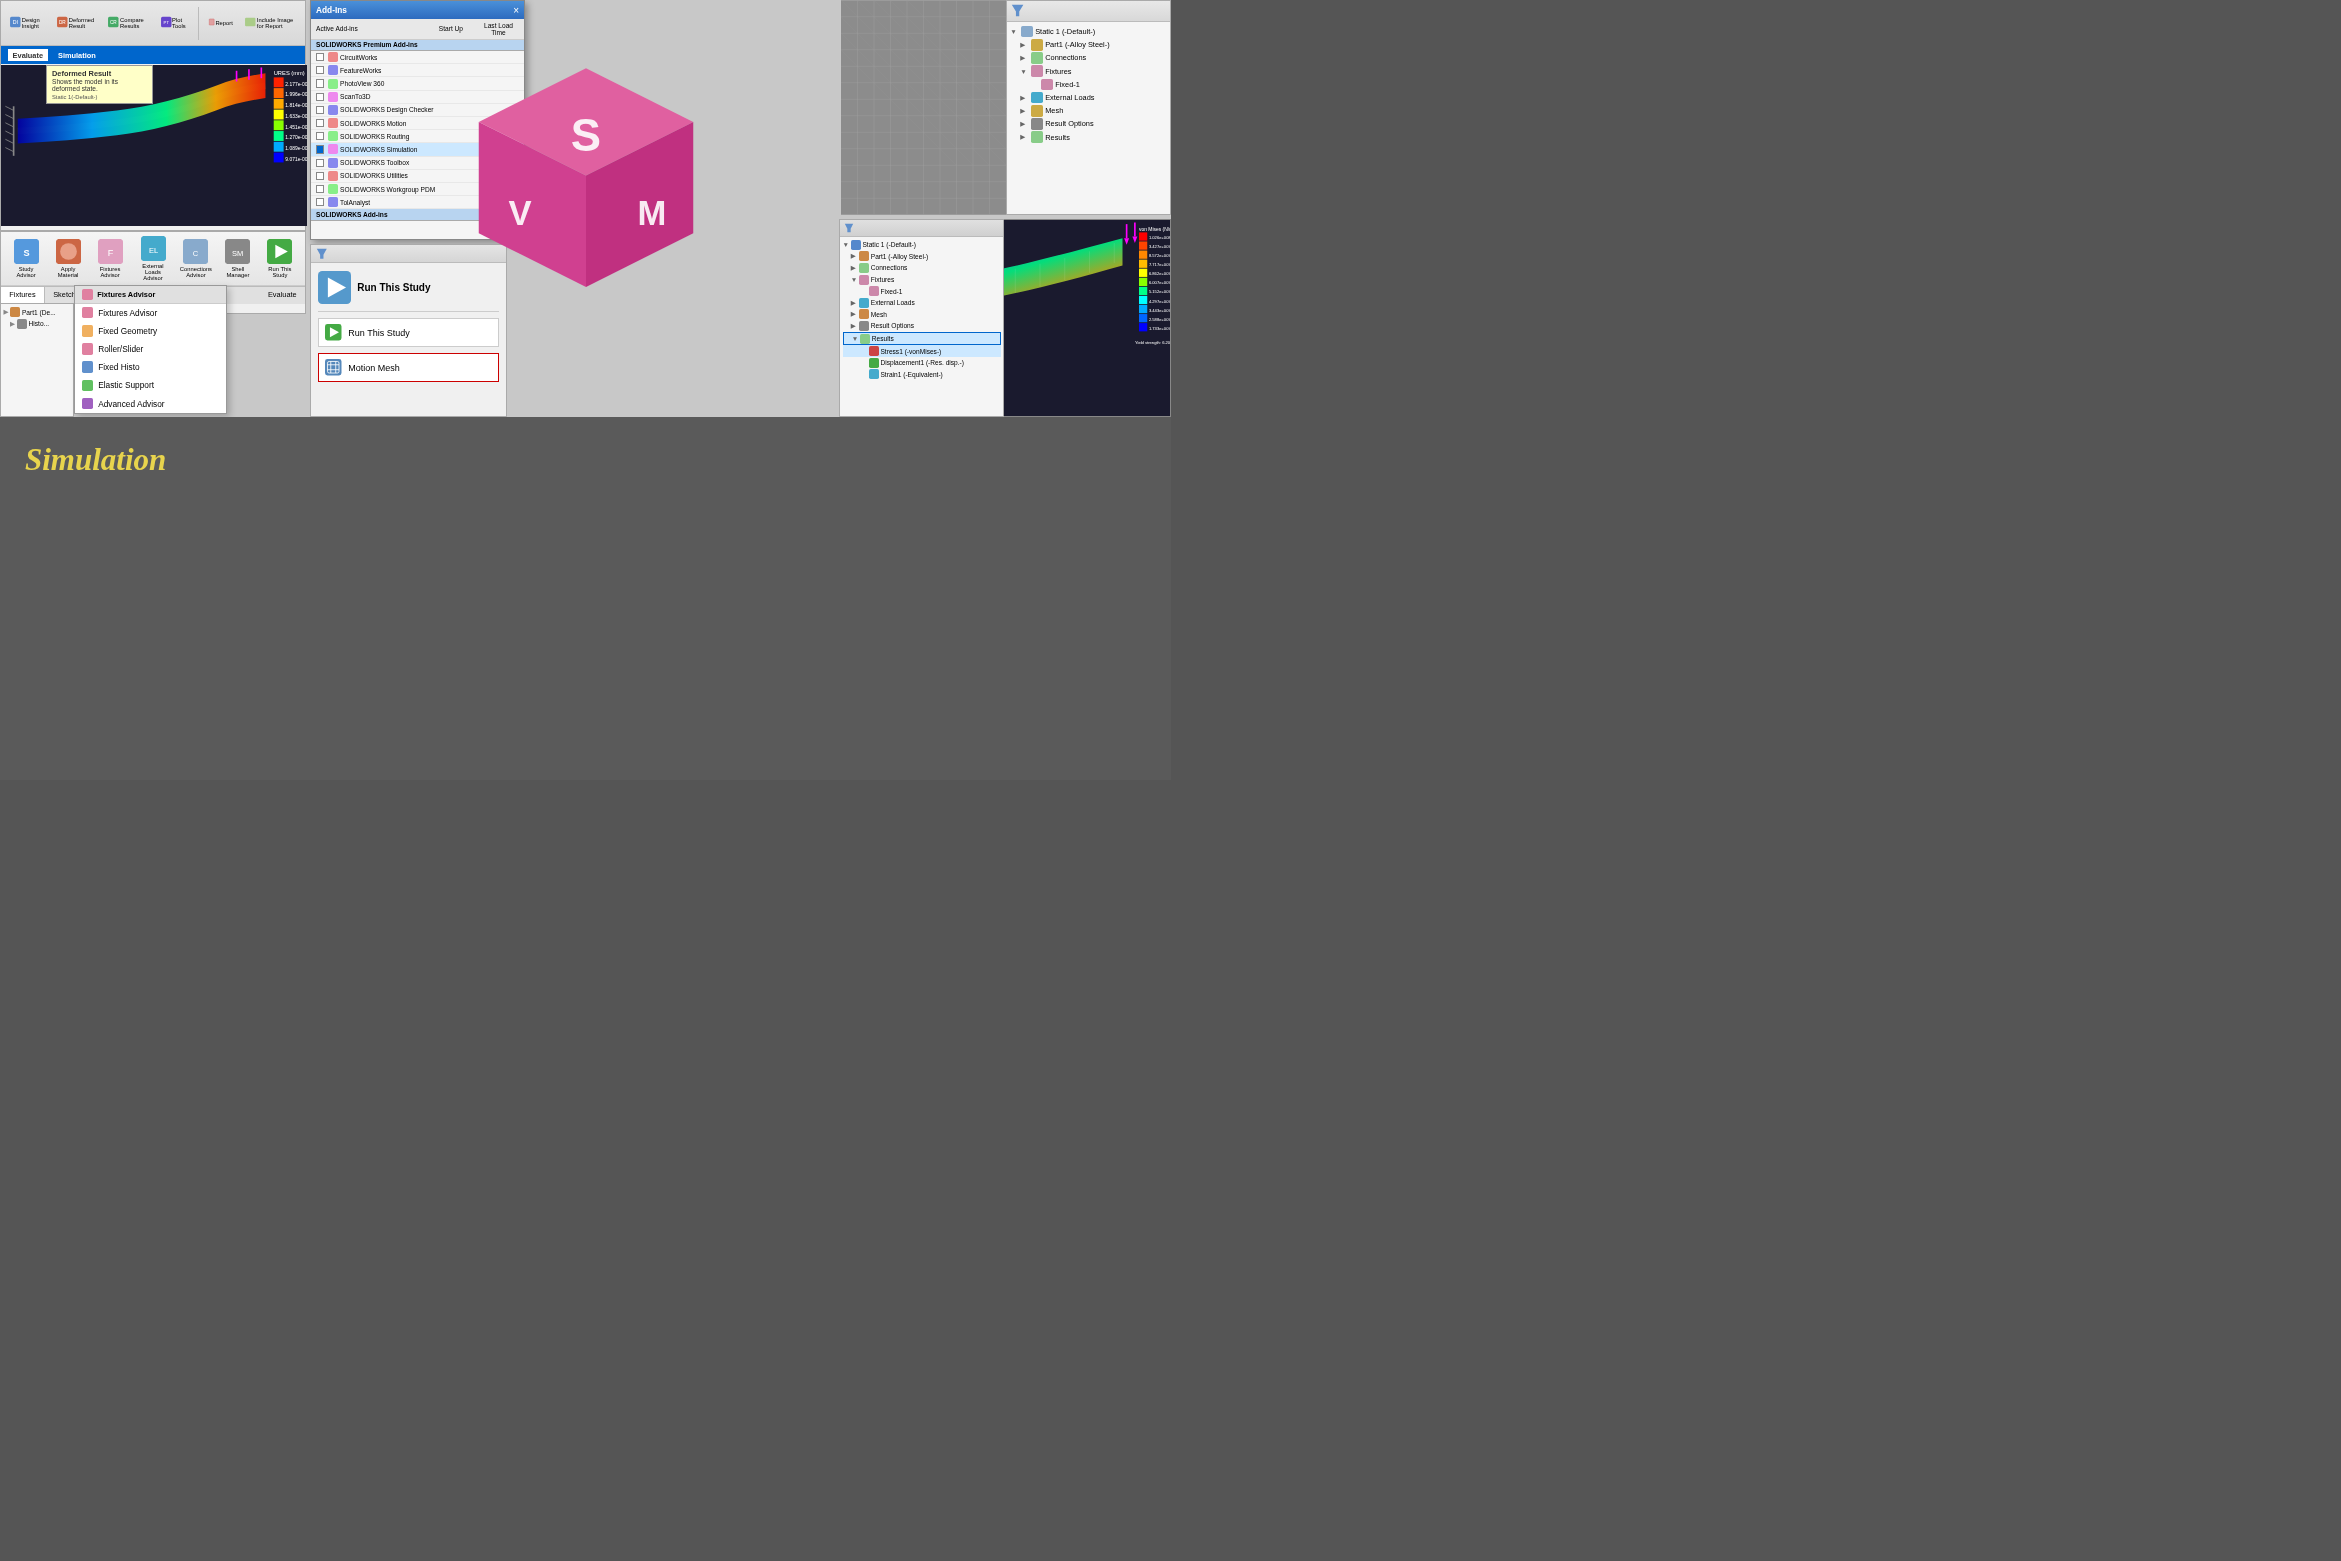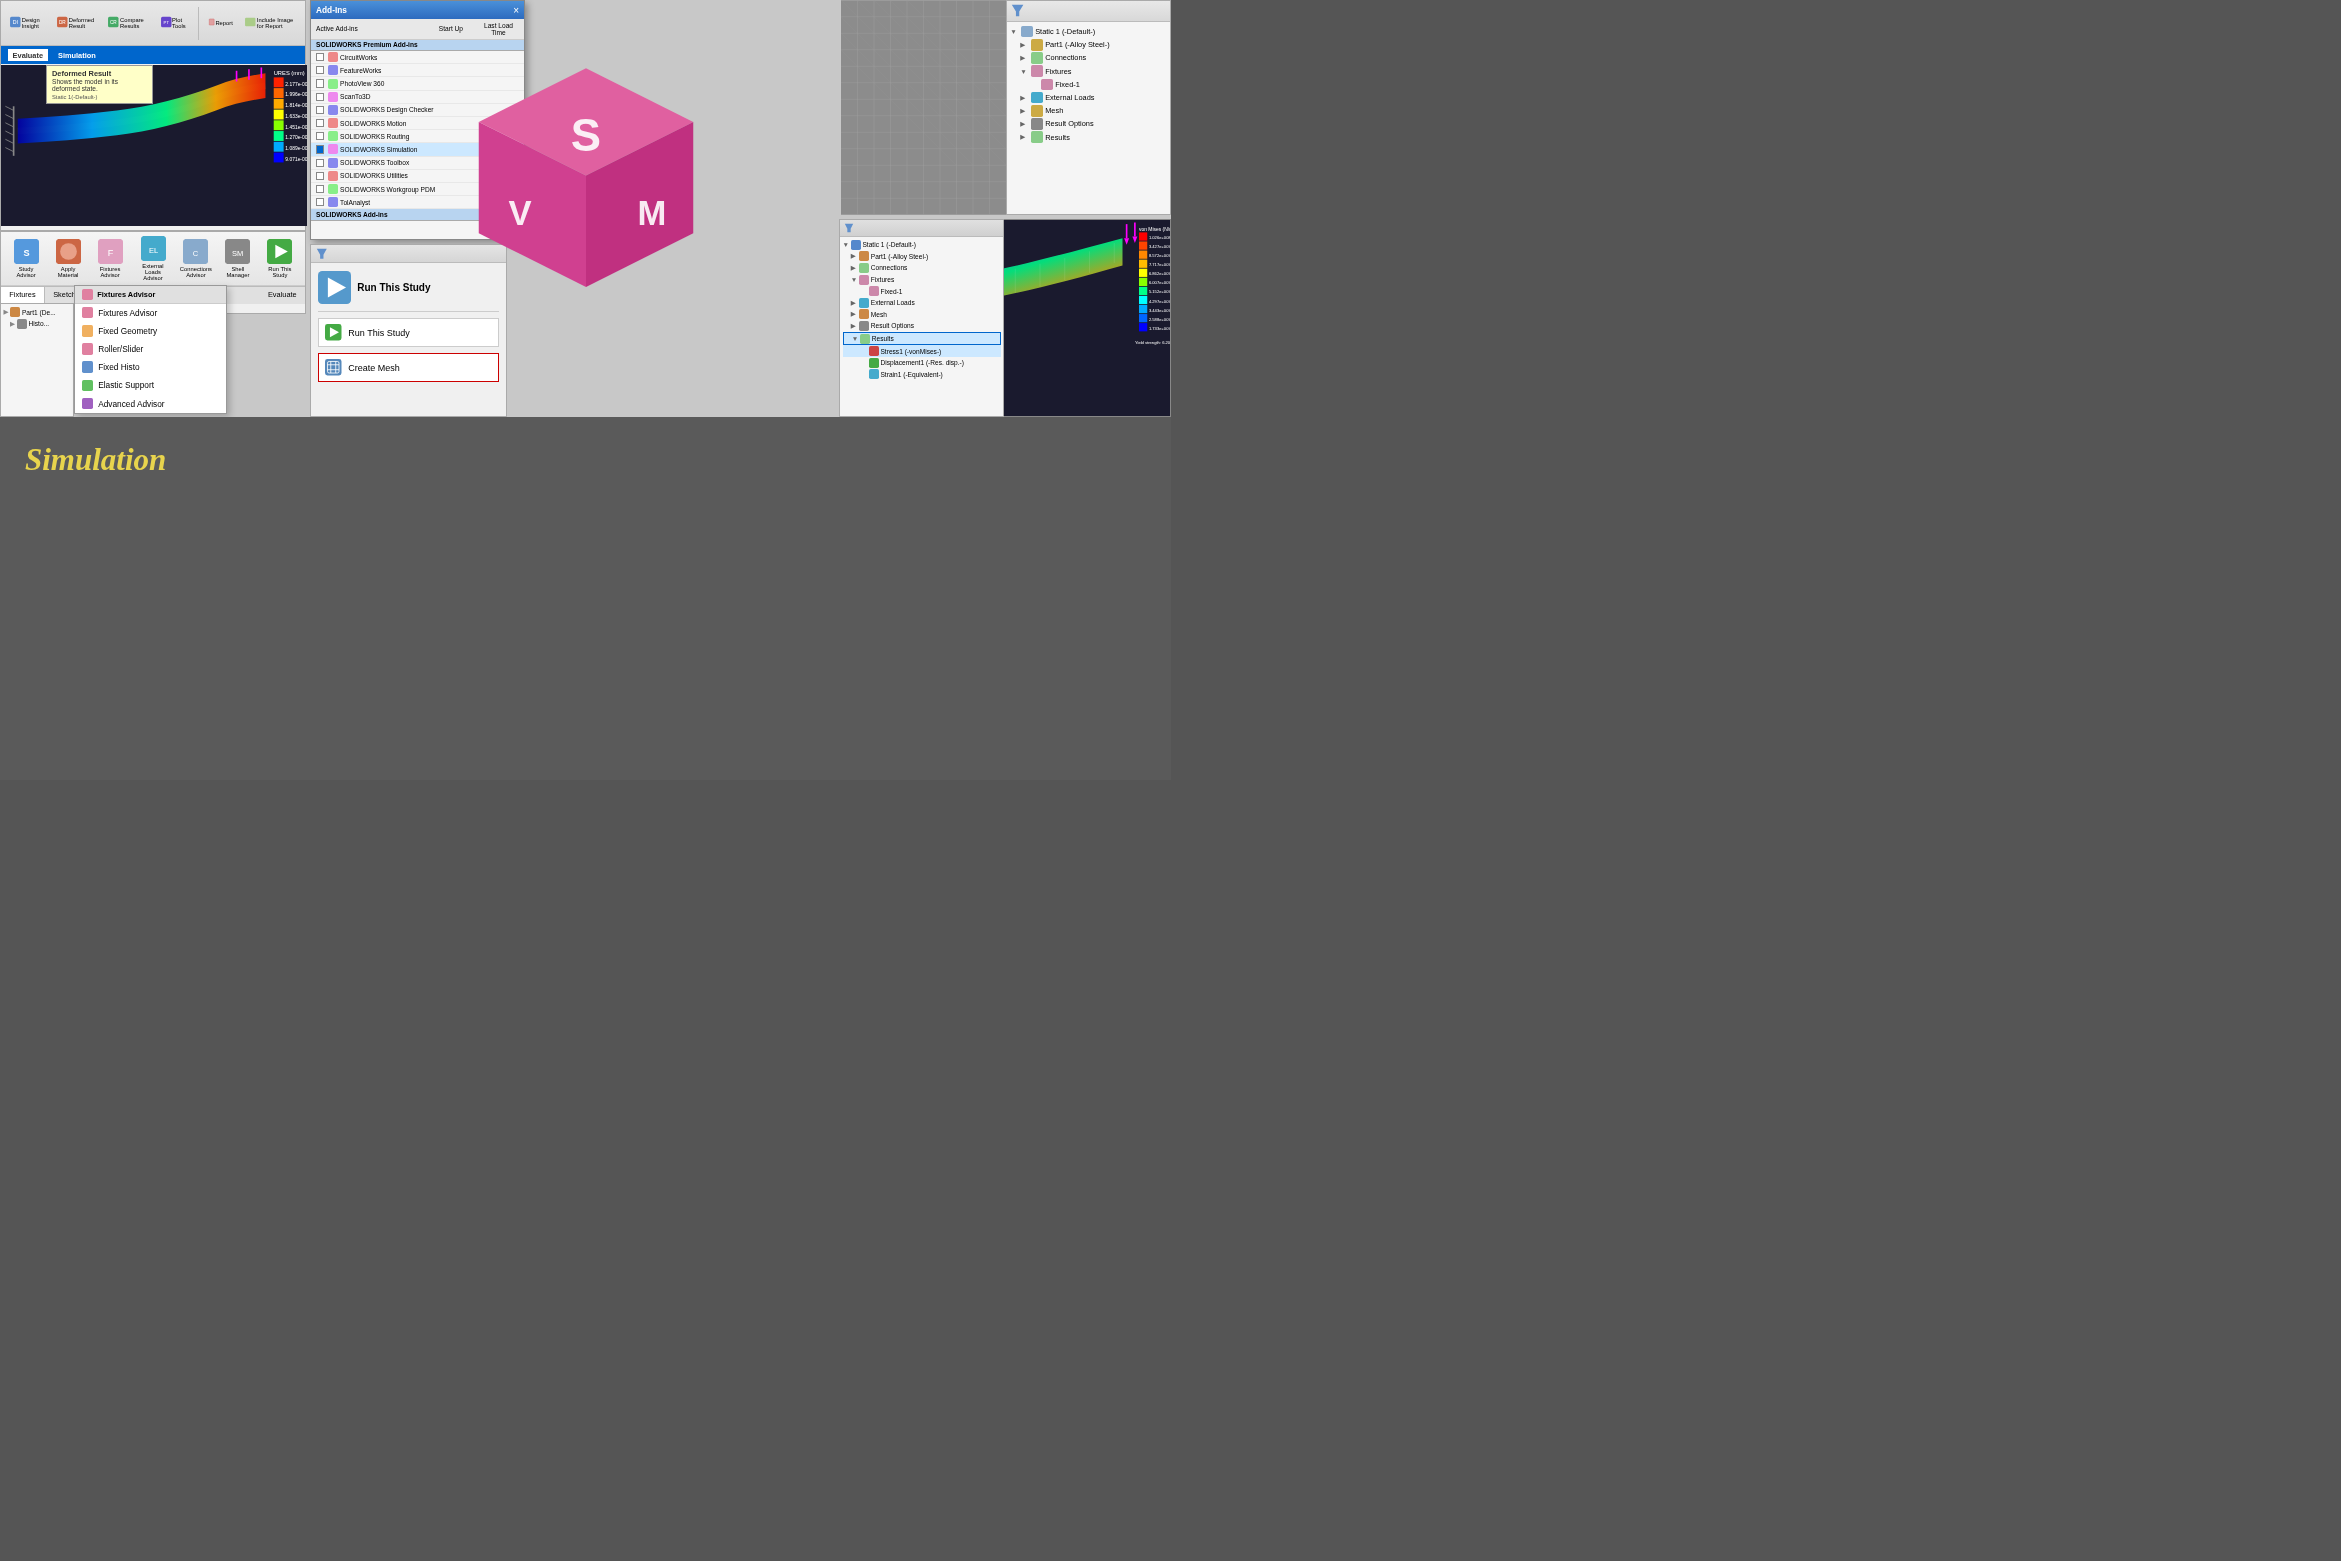--- a/index.html
+++ b/index.html
@@ -889,21 +889,21 @@
         <svg width="16.5" height="16.5" viewBox="0 0 20 20">
           <rect width="20" height="20" rx="3" fill="#5588bb"></rect>
           <g stroke="white" stroke-width="1" fill="none">
             <rect x="3" y="3" width="14" height="14" rx="2"></rect>
             <line x1="7" y1="3" x2="7" y2="17"></line>
             <line x1="13" y1="3" x2="13" y2="17"></line>
             <line x1="3" y1="7" x2="17" y2="7"></line>
             <line x1="3" y1="13" x2="17" y2="13"></line>
           </g>
         </svg>
-        <span>Create Mesh</span>
+        <span>Motion Mesh</span>
       </div>
     </div>
   </div>
 
   <div style="position:absolute; right:167px; top:219px; width:165px; height:198px; background:#f5f5f5; border:0.8px solid #aaa;">
     <div style="height:16.5px; background:linear-gradient(to bottom,#e0e0e0,#d0d0d0); border-bottom:0.8px solid #bbb; display:flex; align-items:center; padding:0 4.1px;">
       <svg width="10" height="10" viewBox="0 0 12 12">
         <polygon points="1,1 11,1 8,7 8,11 4,11 4,7" fill="#6090cc"></polygon>
       </svg>
     </div>

